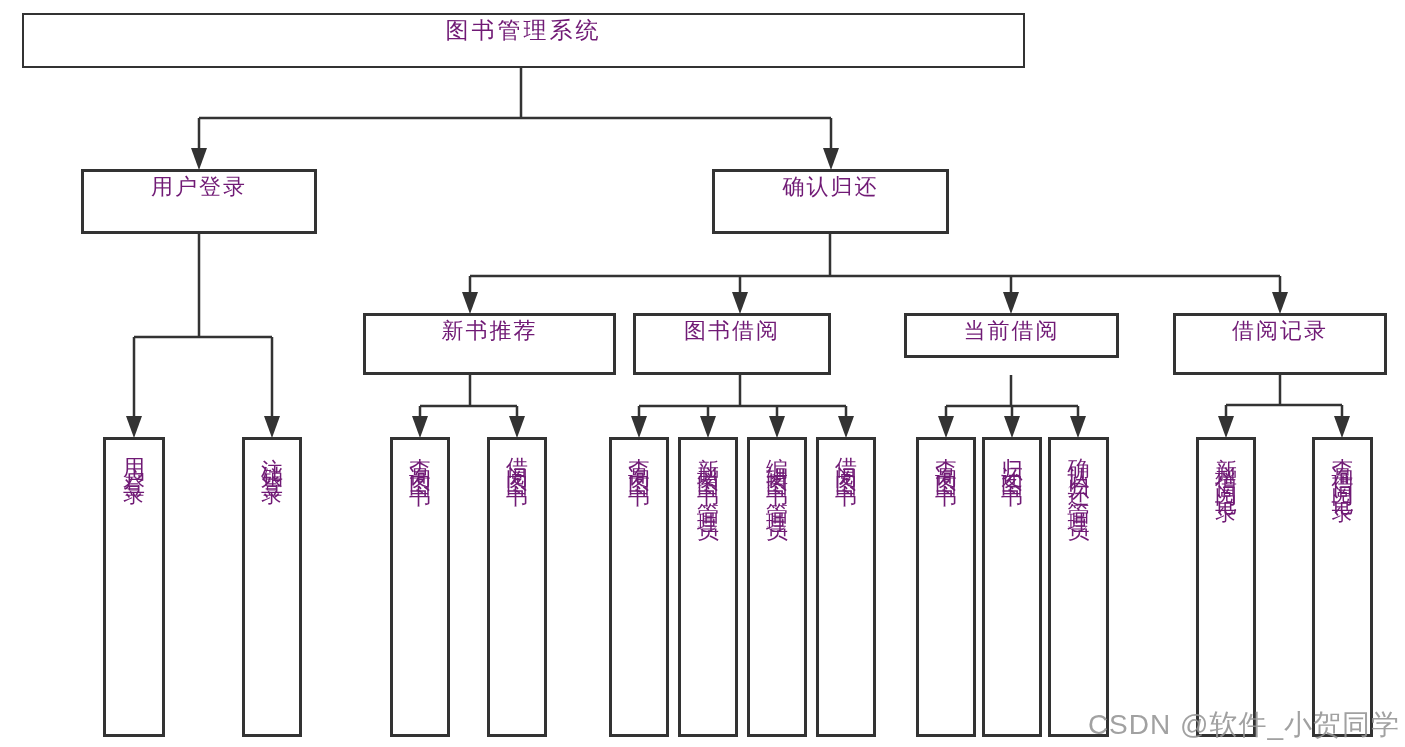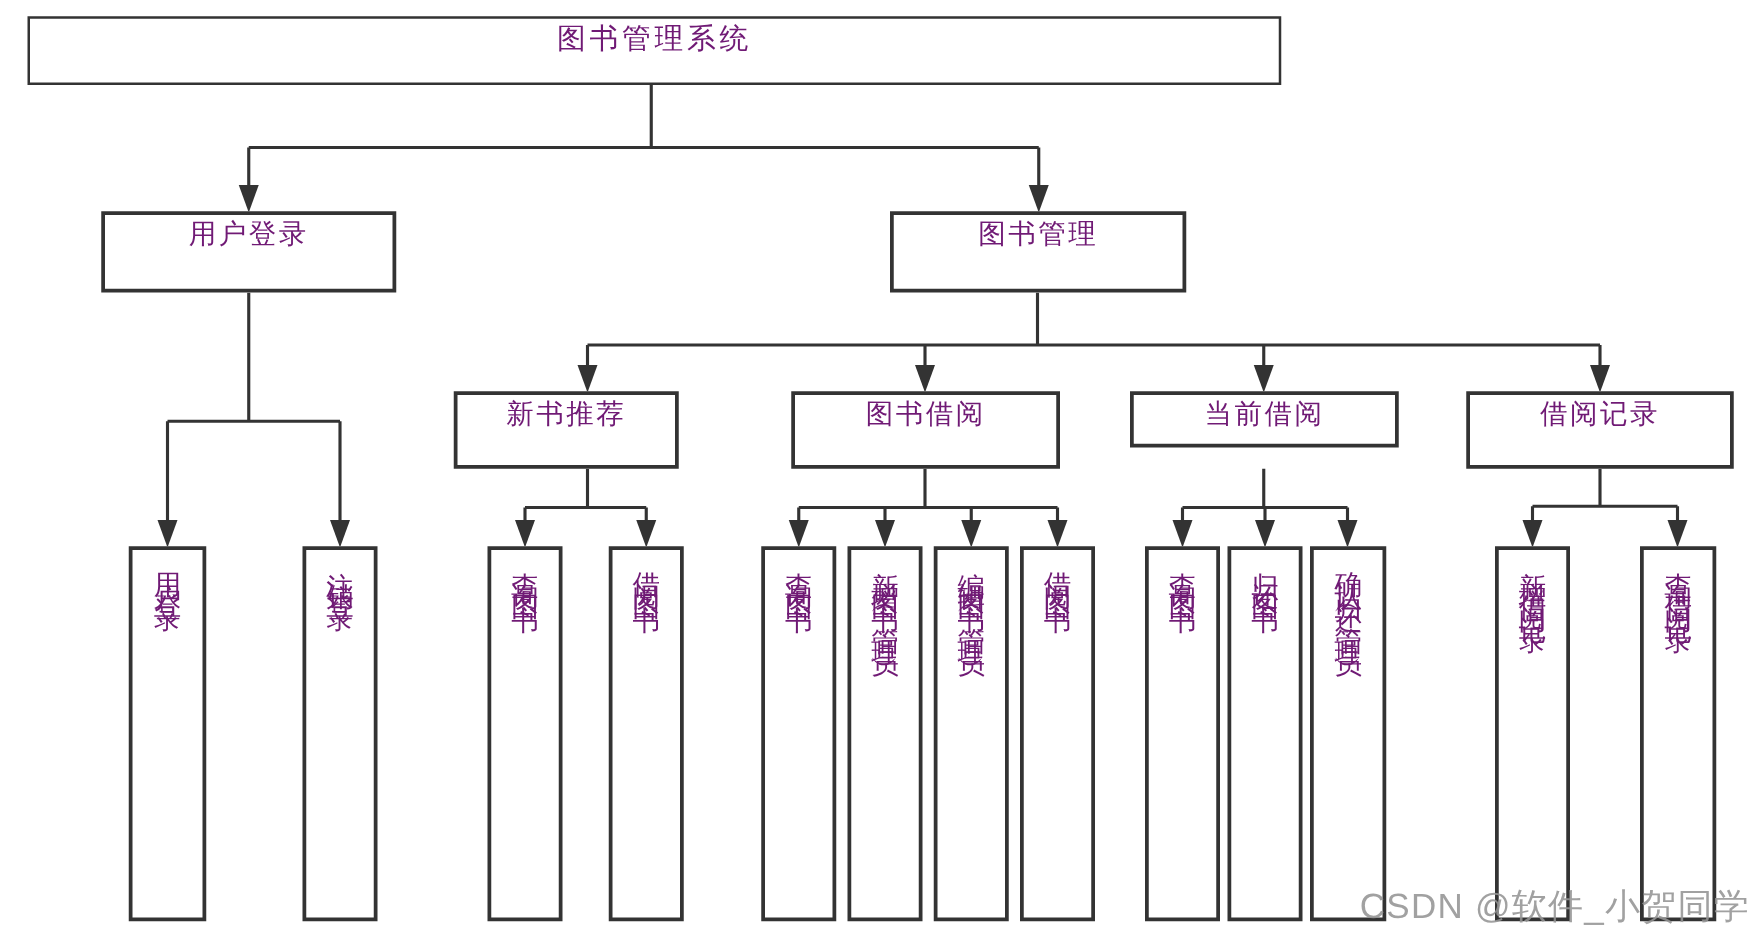--- a/index.html
+++ b/index.html
@@ -100,27 +100,27 @@
   </svg>
 
   <div class="node root-node" style="left:22px; top:13px; width:1003px; height:55px;">
     <span class="htext">图书管理系统</span>
   </div>
 
   <div class="node h-node" style="left:81px; top:169px; width:236px; height:65px;">
     <span class="htext">用户登录</span>
   </div>
   <div class="node h-node" style="left:712px; top:169px; width:237px; height:65px;">
-    <span class="htext">图书管理</span>
+    <span class="htext">确认归还</span>
   </div>
 
-  <div class="node h-node" style="left:363px; top:313px; width:180px; height:62px;">
+  <div class="node h-node" style="left:363px; top:313px; width:253px; height:62px;">
     <span class="htext">新书推荐</span>
   </div>
-  <div class="node h-node" style="left:633px; top:313px; width:215px; height:62px;">
+  <div class="node h-node" style="left:633px; top:313px; width:198px; height:62px;">
     <span class="htext">图书借阅</span>
   </div>
   <div class="node h-node" style="left:904px; top:313px; width:215px; height:45px;">
     <span class="htext">当前借阅</span>
   </div>
   <div class="node h-node" style="left:1173px; top:313px; width:214px; height:62px;">
     <span class="htext">借阅记录</span>
   </div>
 
   <div class="node v-node" style="left:103px; top:437px; width:62px; height:300px;">

